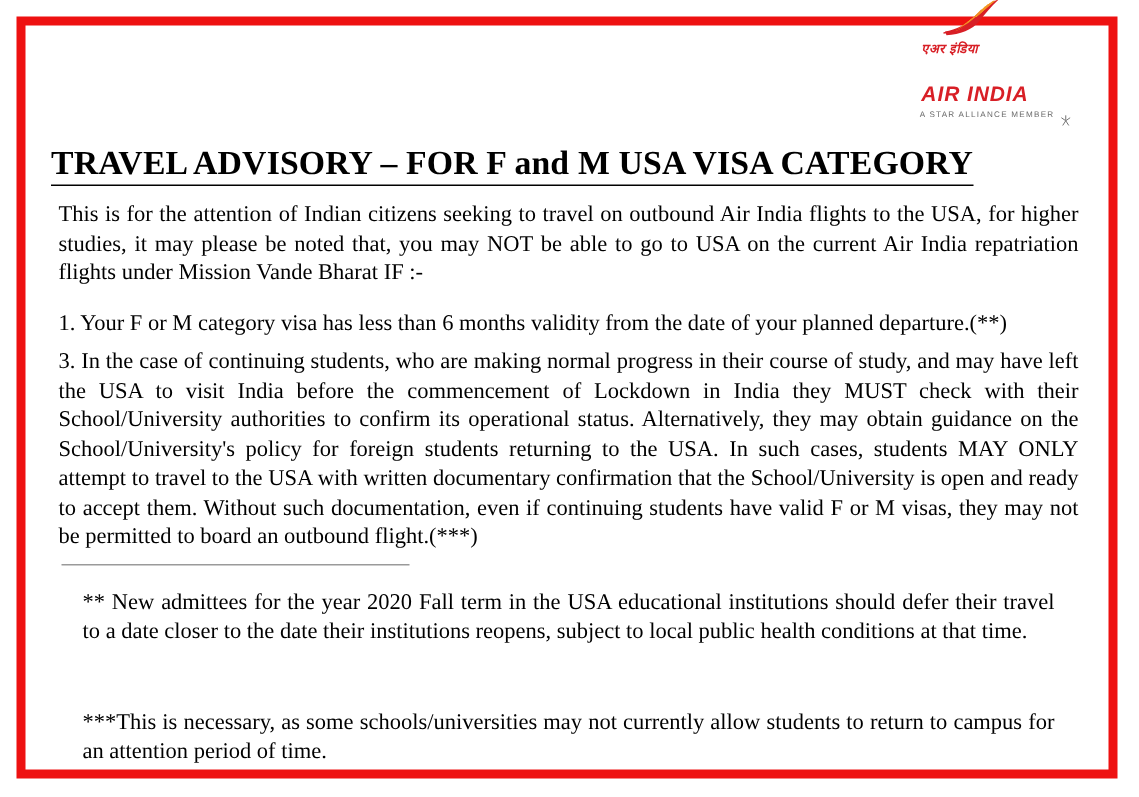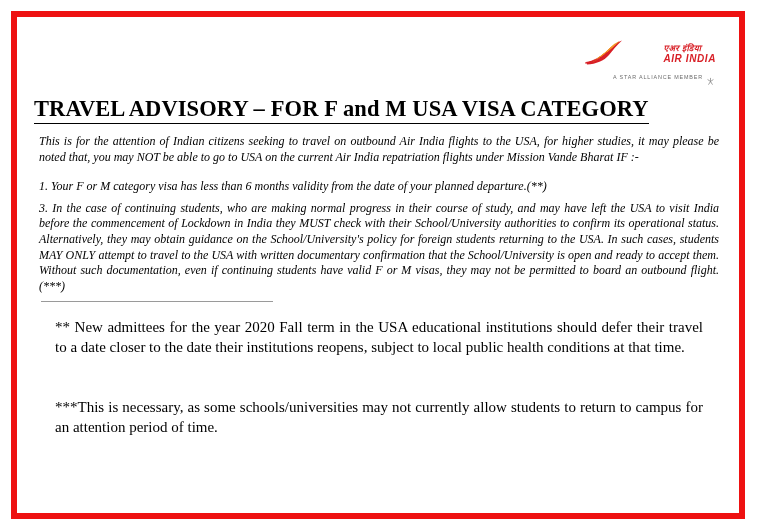--- a/index.html
+++ b/index.html
@@ -48,22 +48,23 @@
   .logo-block {
     position: absolute;
     right: 6px;
     top: 5px;
     width: 134px;
     text-align: right;
   }
   .logo-row {
     display: flex;
     align-items: center;
-    justify-content: space-between;
+    justify-content: flex-end;
     height: 30px;
+    flex-direction: column;
   }
   .logo-mark {
     width: 46px;
     height: 30px;
     flex: 0 0 auto;
   }
   .logo-word {
     margin-left: 2px;
     line-height: 1;
     text-align: left;
@@ -73,28 +74,28 @@
     font-size: 8.5px;
     font-weight: bold;
     font-style: italic;
     color: #d81f26;
     letter-spacing: 0.4px;
     white-space: nowrap;
     display: block;
   }
   .logo-eng {
     font-family: "Liberation Sans", sans-serif;
-    font-size: 10px;
+    font-size: 14px;
     font-weight: bold;
     font-style: italic;
     color: #d81f26;
     letter-spacing: 0.6px;
     white-space: nowrap;
     display: block;
-    margin-top: 1px;
+    margin-top: 19px;
   }
   .star-line {
     display: flex;
     align-items: center;
     justify-content: flex-end;
     margin-top: 3px;
     padding-right: 1px;
   }
   .star-text {
     font-family: "Liberation Sans", sans-serif;
@@ -129,25 +130,24 @@
 
   
   .body-area {
     position: absolute;
     left: 5px;
     right: 3px;
     top: 100px;
   }
   p.para {
     margin: 0;
-    font-size: 12px;
+    font-size: 15px;
     line-height: 1.30;
     text-align: justify;
     text-justify: inter-word;
-    font-style: italic;
   }
   .gap-lg { height: 14px; }
   .gap-sm { height: 3px; }
   .gap-md { height: 7px; }
 
   hr.divider {
     border: none;
     border-top: 1.2px solid #9a9a9a;
     width: 232px;
     margin: 0 0 7px 2px;

